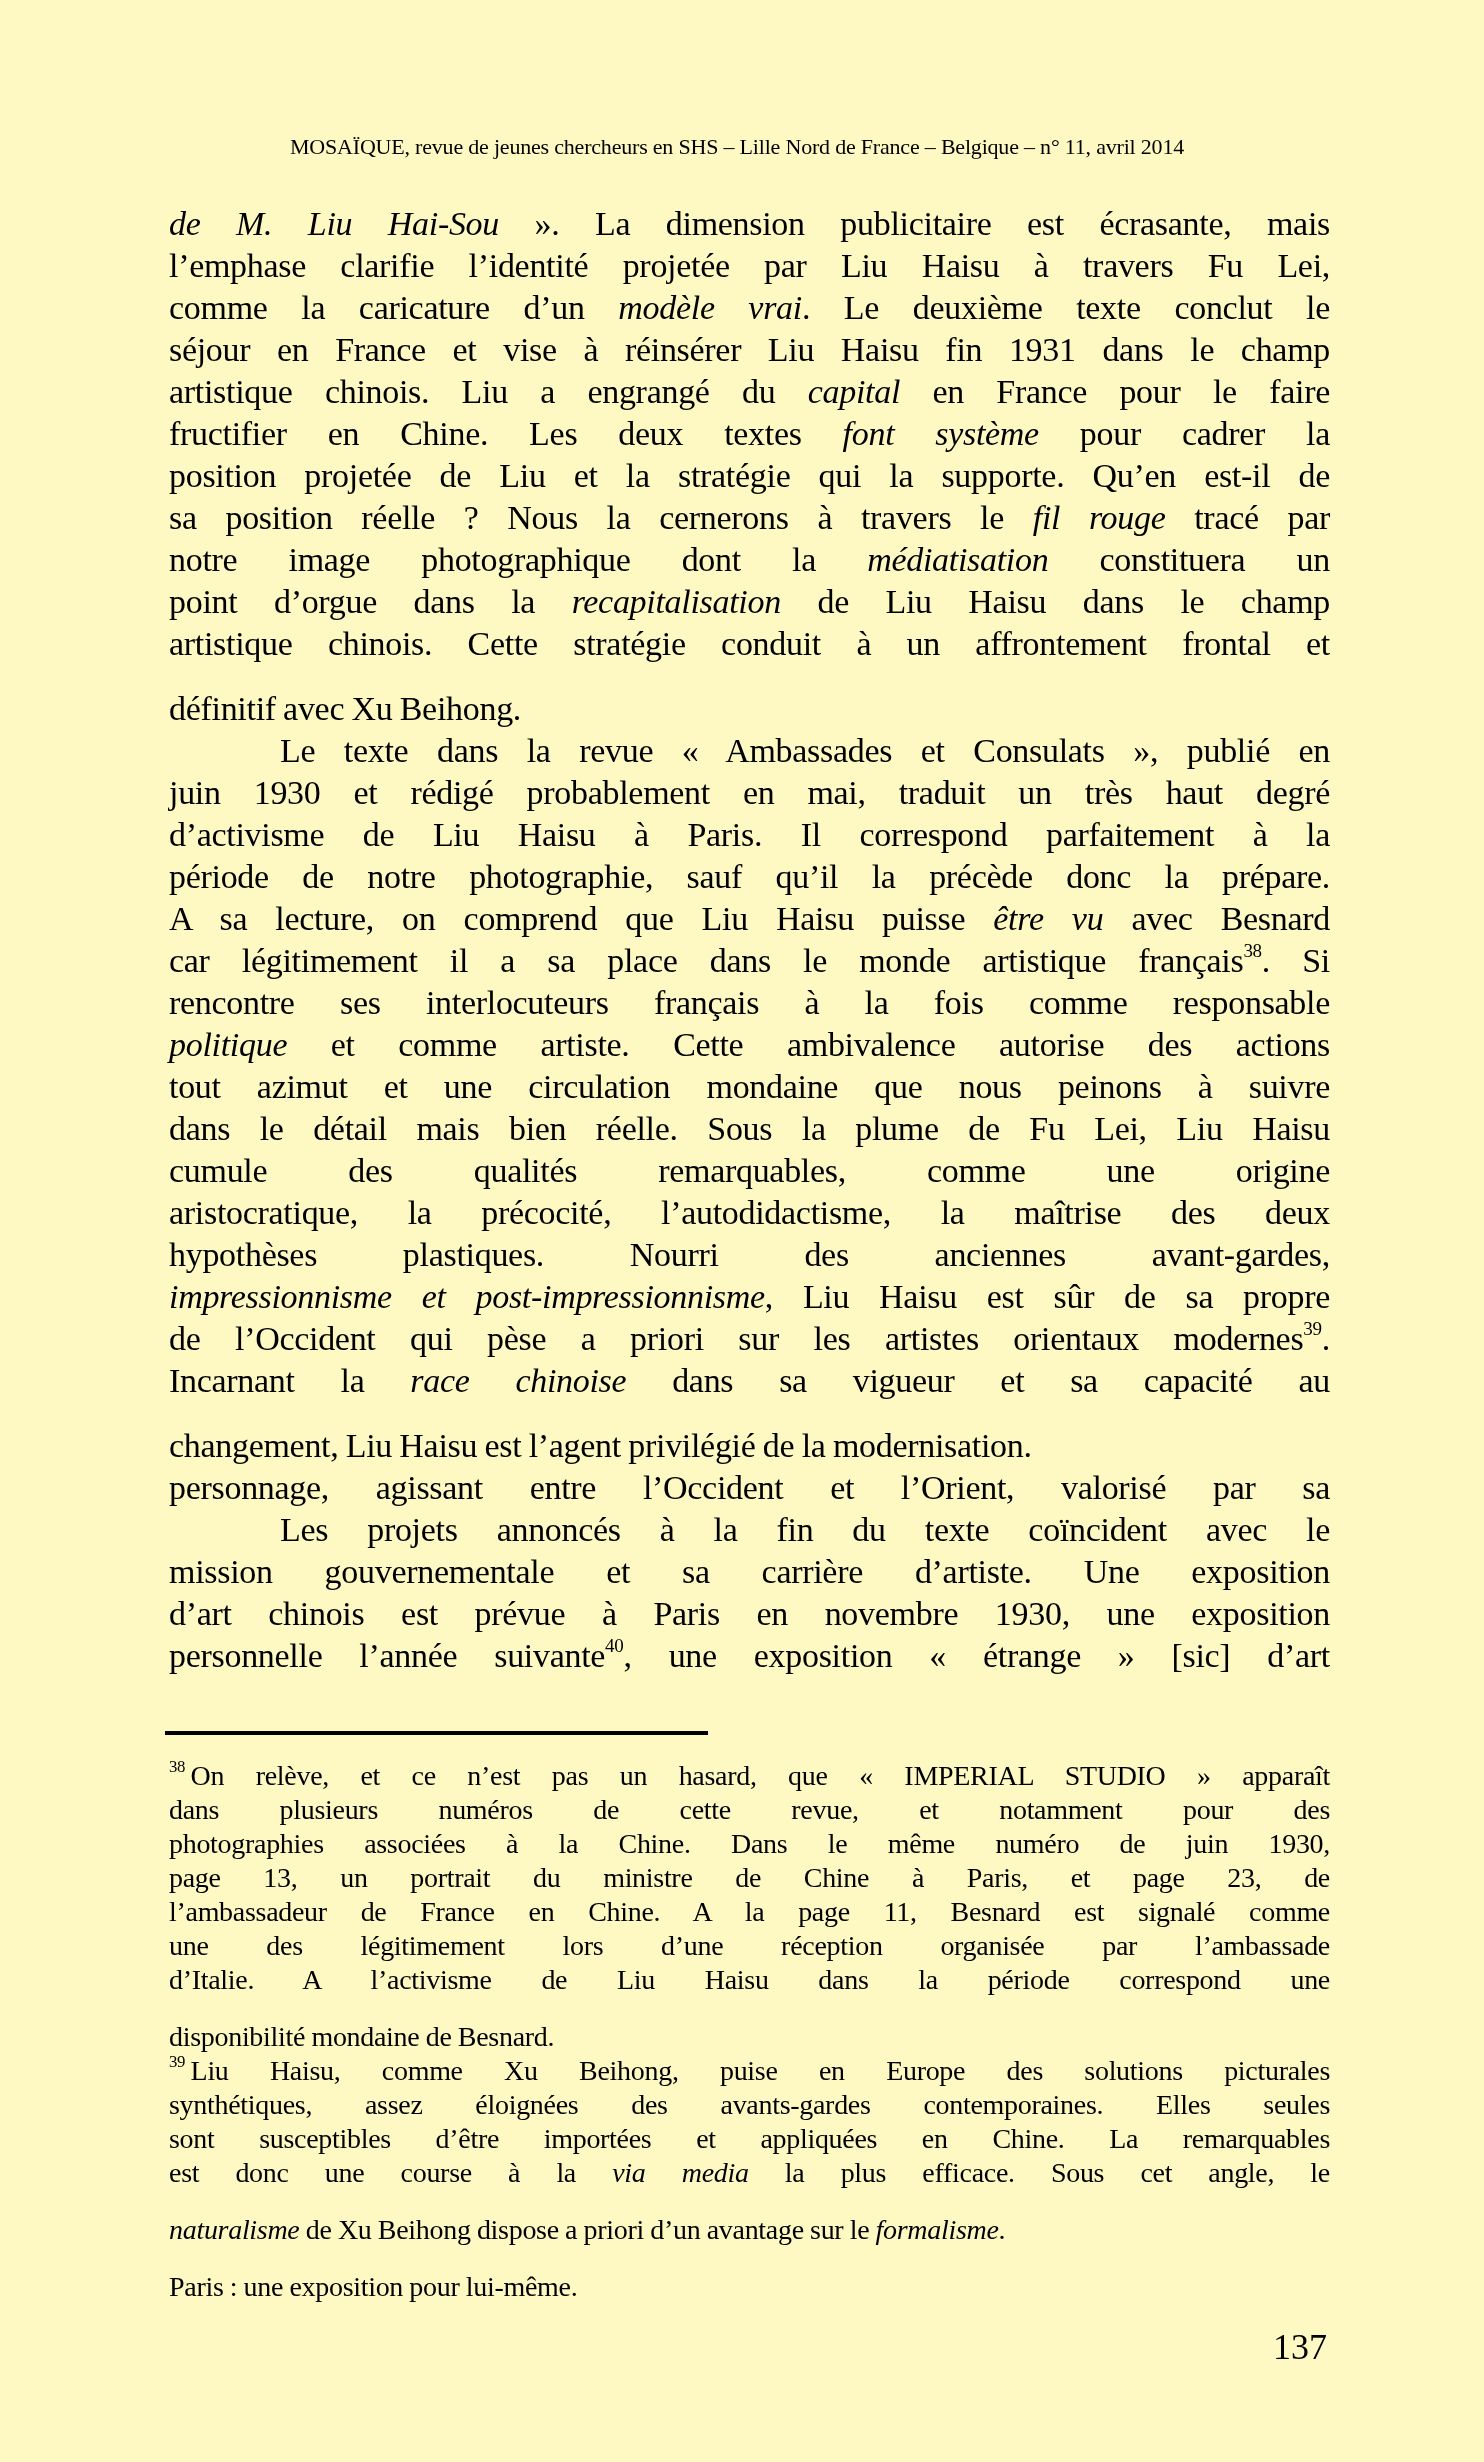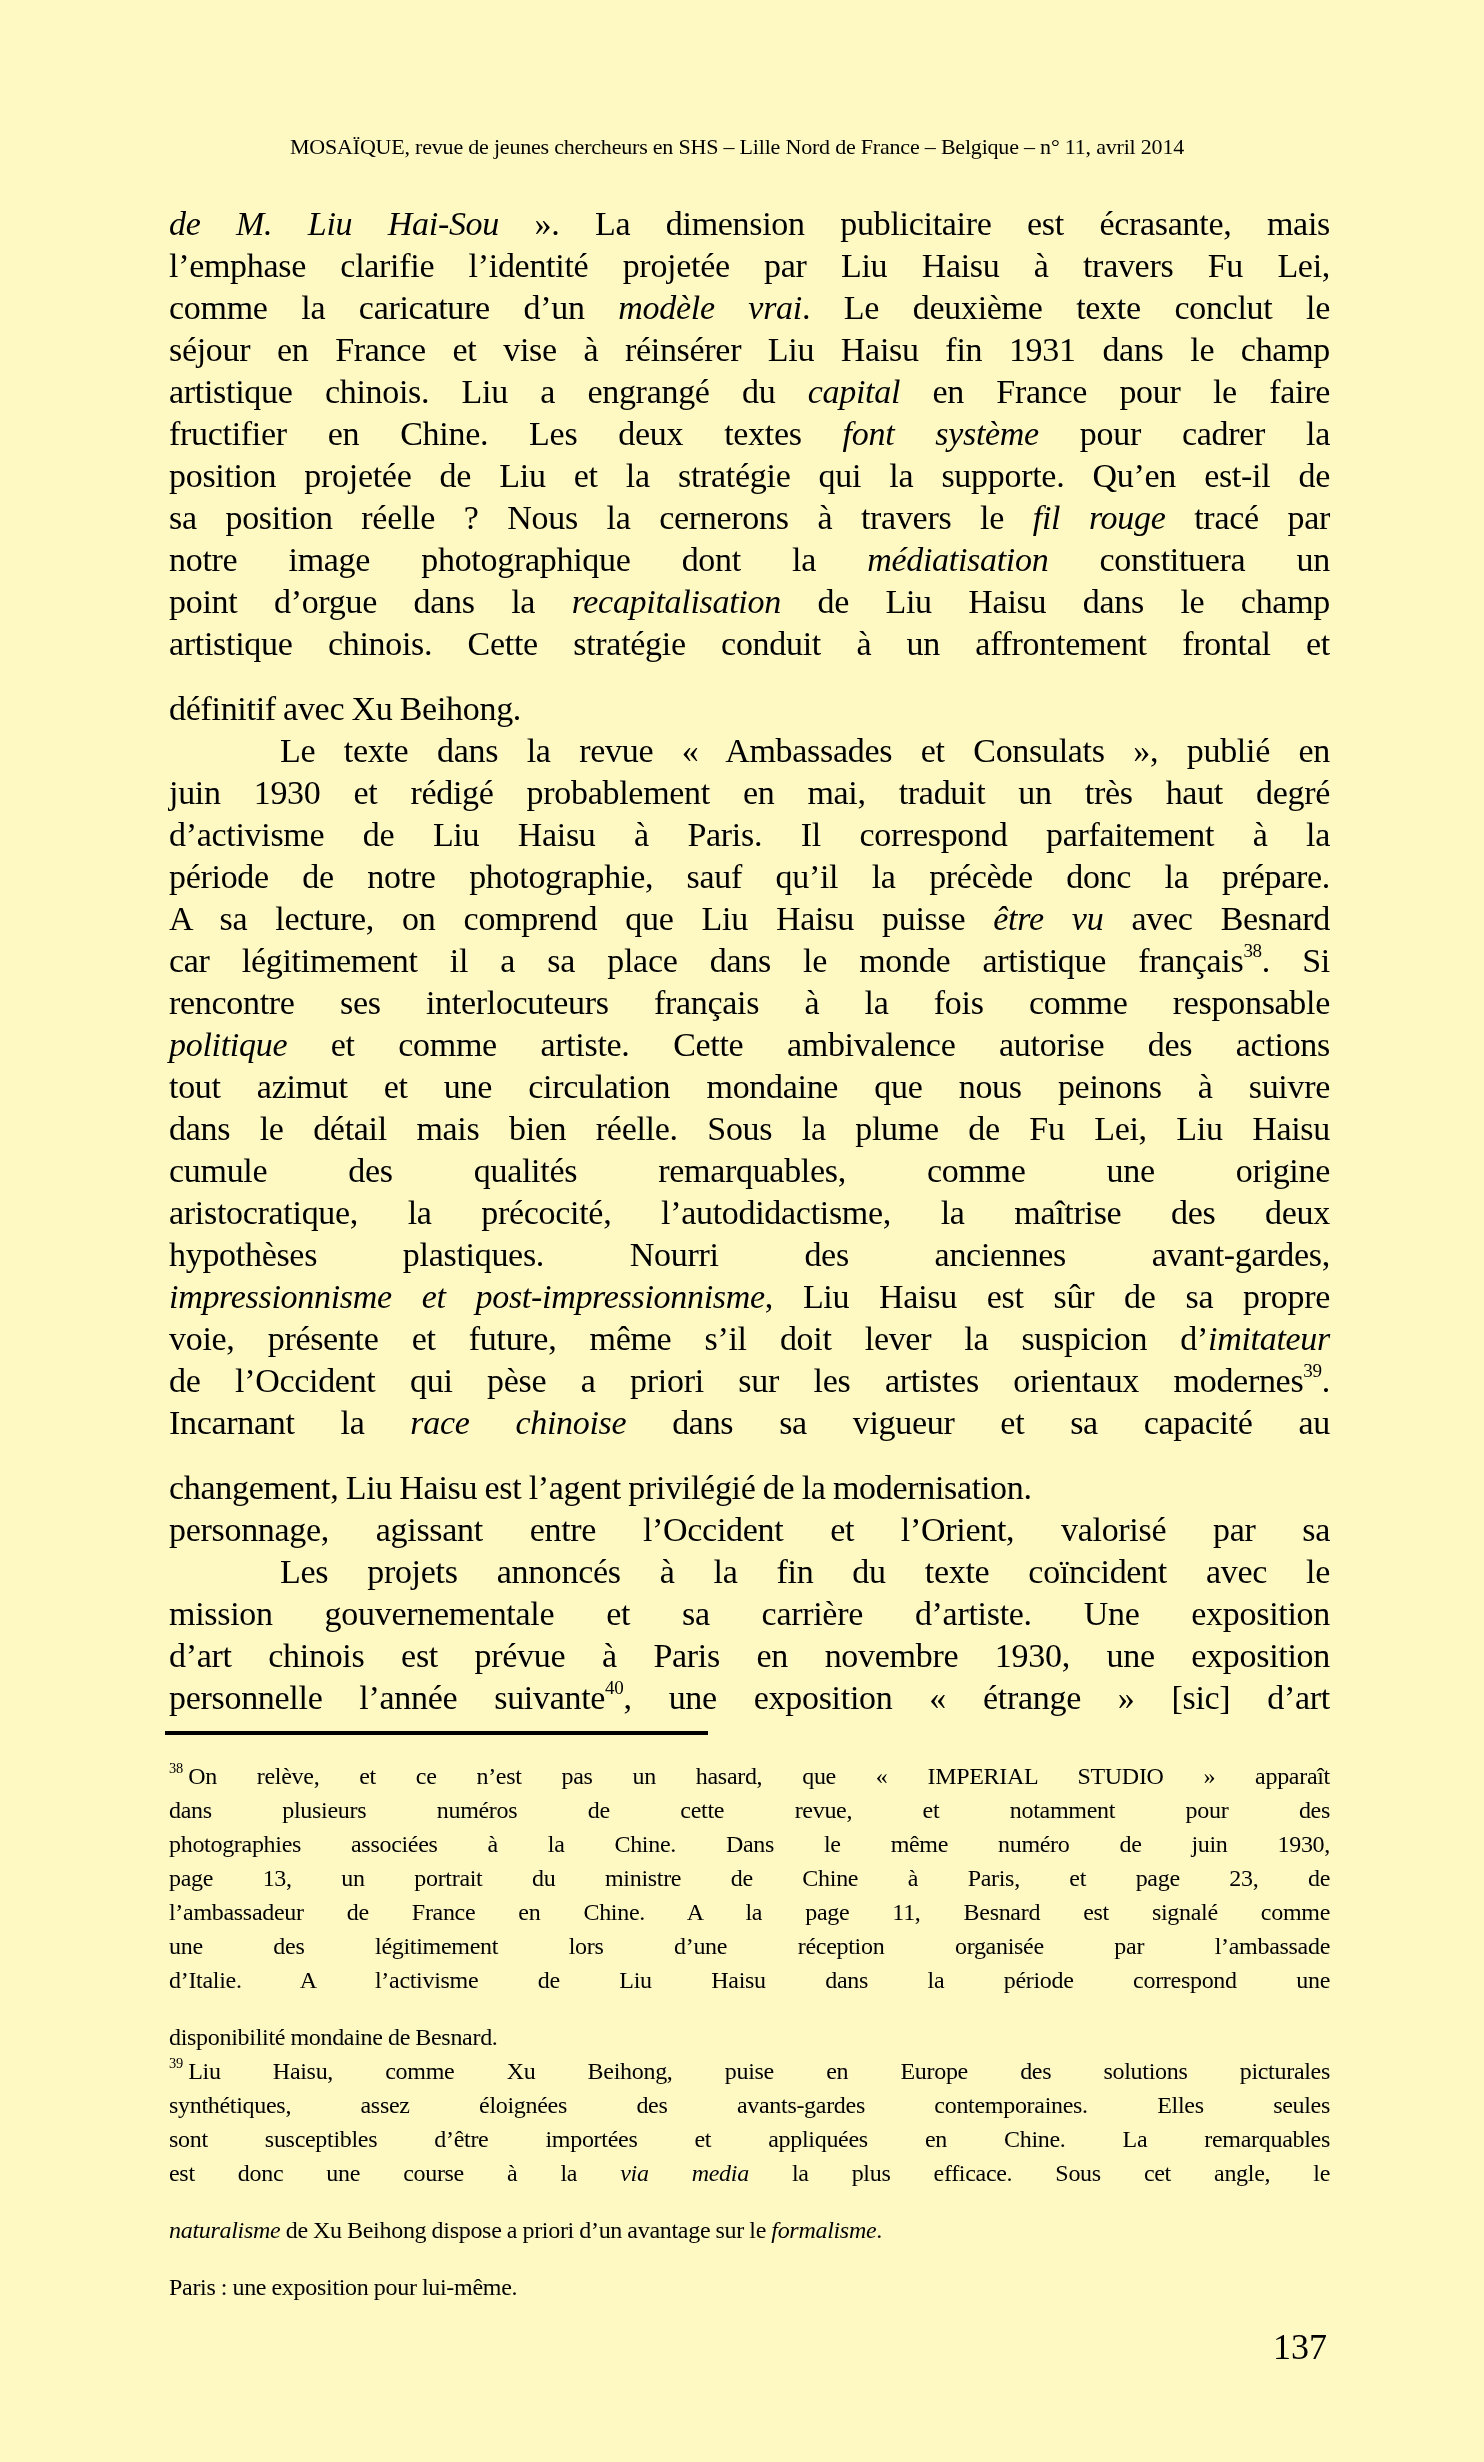--- a/index.html
+++ b/index.html
@@ -20,21 +20,21 @@
   .body-text p { margin: 0; }
   .line { display: block; text-align: justify; text-align-last: justify; white-space: nowrap; }
   .line.last { text-align-last: left; margin-top: 23px; }
   sup { font-size: 0.56em; line-height: 0; vertical-align: 0.78em; }
   .footnote-rule {
     position: absolute; left: 165px; top: 1731px; width: 543px; height: 3.6px; background: #000;
   }
   .footnotes {
     position: absolute; left: 169px; top: 1759px; width: 1161px;
     font-family: "Liberation Serif", "DejaVu Serif", serif;
-    font-size: 24px; line-height: 34px;
+    font-size: 28px; line-height: 34px;
     letter-spacing: -0.3px; word-spacing: -0.4px;
   }
   .footnotes p { margin: 0; }
   .fn-num { font-size: 0.6em; vertical-align: 0.75em; line-height: 0; margin-right: 5.4px; }
   .page-number {
     position: absolute; right: 158px; top: 2327px;
     font-family: "Liberation Serif", "DejaVu Serif", serif;
     font-size: 36px; line-height: 41px;
   }
   i { font-style: italic; }
@@ -68,21 +68,20 @@
         <span class="line"><span>A sa lecture, on comprend que Liu Haisu puisse </span><i>être vu</i><span> avec Besnard</span></span>
         <span class="line"><span>car légitimement il a sa place dans le monde artistique français</span><sup>38</sup><span>. Si</span></span>
         <span class="line"><span>rencontre ses interlocuteurs français à la fois comme responsable</span></span>
         <span class="line"><i>politique</i><span> et comme artiste. Cette ambivalence autorise des actions</span></span>
         <span class="line"><span>tout azimut et une circulation mondaine que nous peinons à suivre</span></span>
         <span class="line"><span>dans le détail mais bien réelle. Sous la plume de Fu Lei, Liu Haisu</span></span>
         <span class="line"><span>cumule des qualités remarquables, comme une origine</span></span>
         <span class="line"><span>aristocratique, la précocité, l’autodidactisme, la maîtrise des deux</span></span>
         <span class="line"><span>hypothèses plastiques. Nourri des anciennes avant-gardes,</span></span>
         <span class="line"><i>impressionnisme et post-impressionnisme</i><span>, Liu Haisu est sûr de sa propre</span></span>
-        <span class="line"><span>voie, présente et future, même s’il doit lever la suspicion d’</span><i>imitateur</i></span>
         <span class="line"><span>de l’Occident qui pèse a priori sur les artistes orientaux modernes</span><sup>39</sup><span>.</span></span>
         <span class="line"><span>Incarnant la </span><i>race chinoise</i><span> dans sa vigueur et sa capacité au</span></span>
         <span class="line last"><span>changement, Liu Haisu est l’agent privilégié de la modernisation.</span></span>
       </p>
       <p>
         <span class="line"><span>personnage, agissant entre l’Occident et l’Orient, valorisé par sa</span></span>
         <span class="line" style="text-indent: 111px;"><span>Les projets annoncés à la fin du texte coïncident avec le</span></span>
         <span class="line"><span>mission gouvernementale et sa carrière d’artiste. Une exposition</span></span>
         <span class="line"><span>d’art chinois est prévue à Paris en novembre 1930, une exposition</span></span>
         <span class="line"><span>personnelle l’année suivante</span><sup>40</sup><span>, une exposition « étrange » [sic] d’art</span></span>

